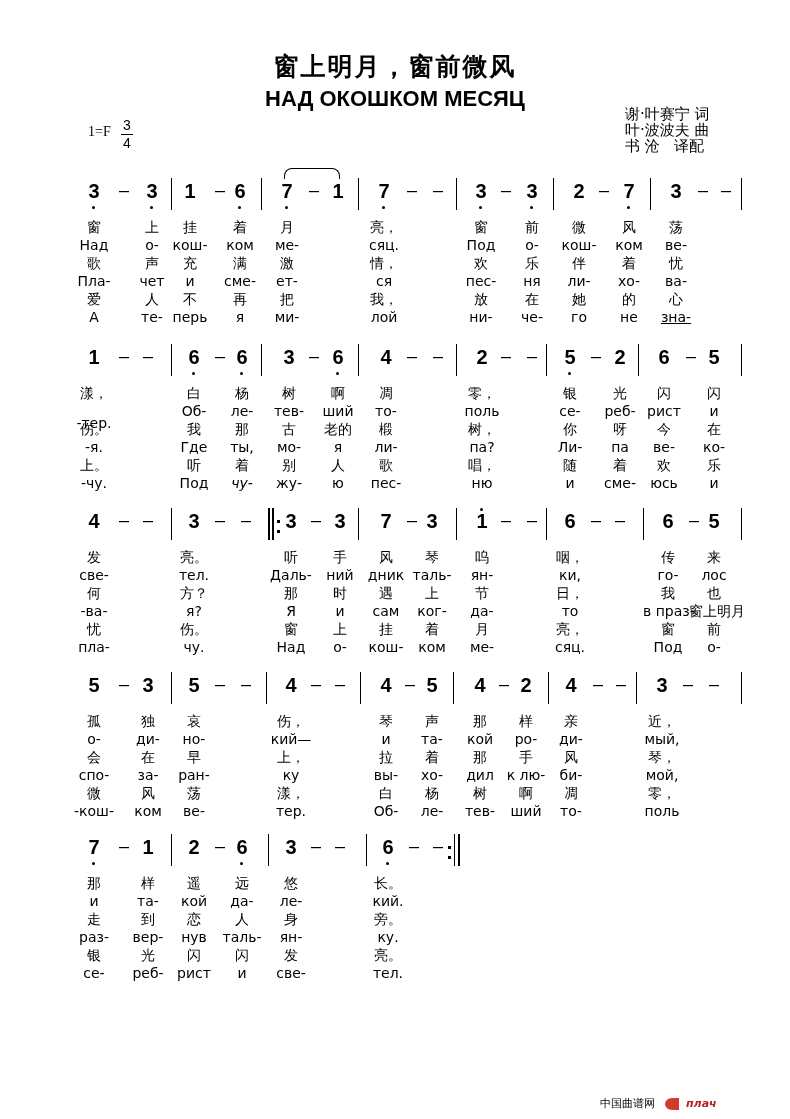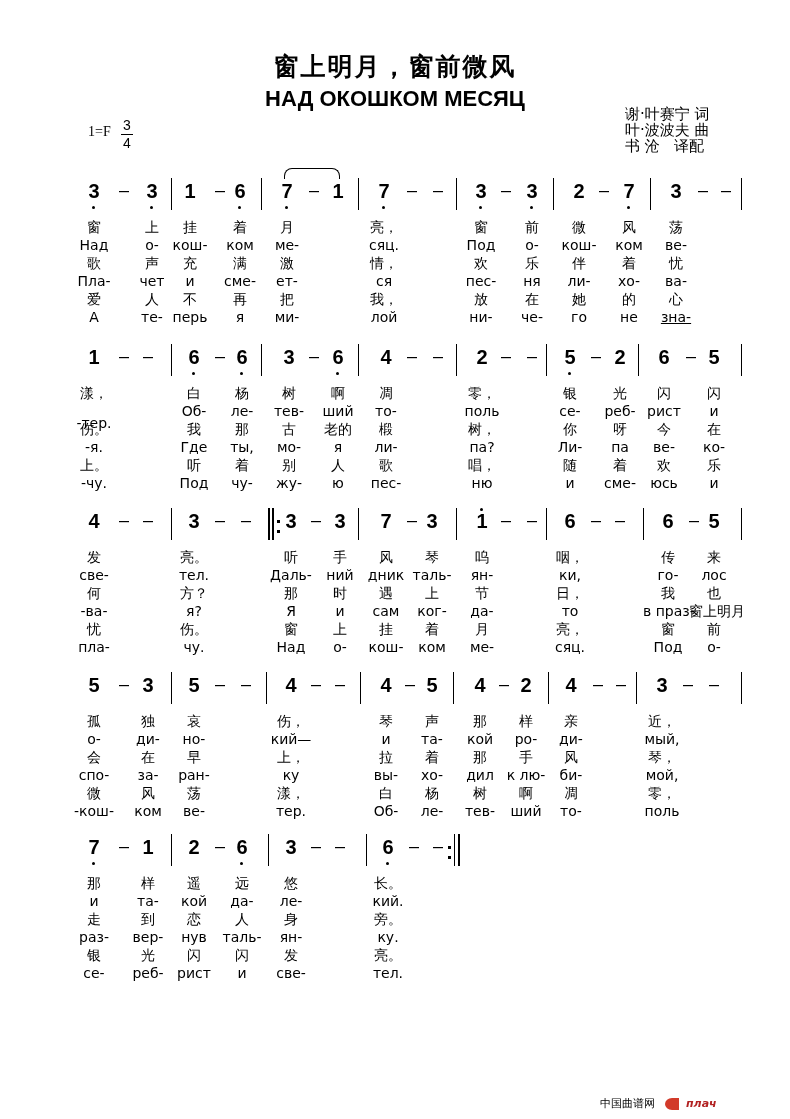--- a/index.html
+++ b/index.html
@@ -254,21 +254,21 @@
         <span style="left: 300px;">歌</span>
         <span style="left: 396px;">唱，</span>
         <span style="left: 484px;">随</span>
         <span style="left: 534px;">着</span>
         <span style="left: 578px;">欢</span>
         <span style="left: 628px;">乐</span>
       </div>
       <div class="lyric-line">
         <span style="left: 8px;">-чу.</span>
         <span style="left: 108px;">Под</span>
-        <span style="left: 156px;">чу-</span>
+        <span style="left: 156px; font-style: italic;">чу-</span>
         <span style="left: 203px;">жу-</span>
         <span style="left: 252px;">ю</span>
         <span style="left: 300px;">пес-</span>
         <span style="left: 396px;">ню</span>
         <span style="left: 484px;">и</span>
         <span style="left: 534px;">сме-</span>
         <span style="left: 578px;">юсь</span>
         <span style="left: 628px;">и</span>
       </div>
     </div>

